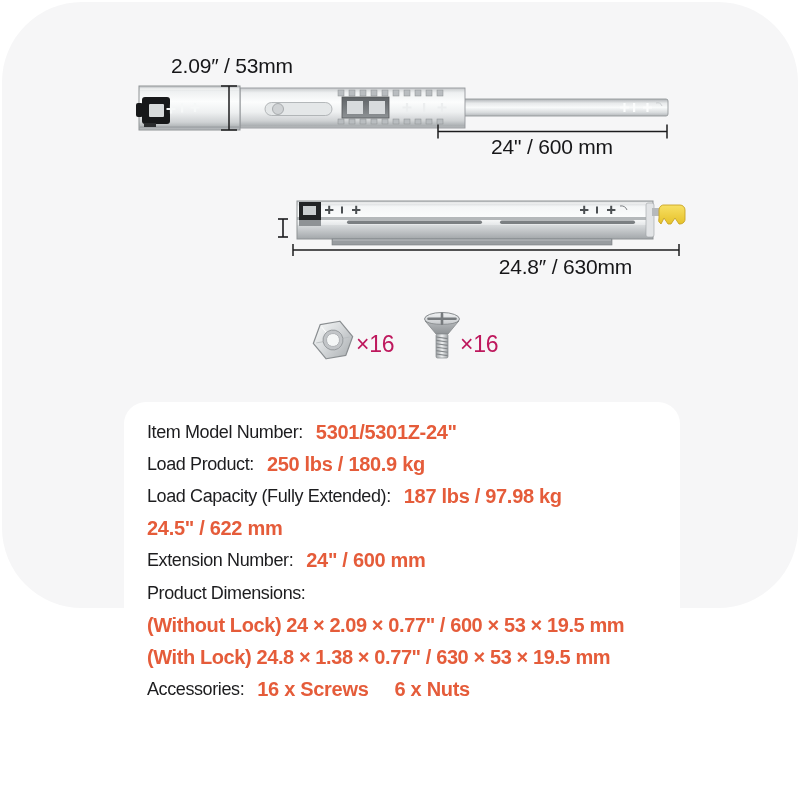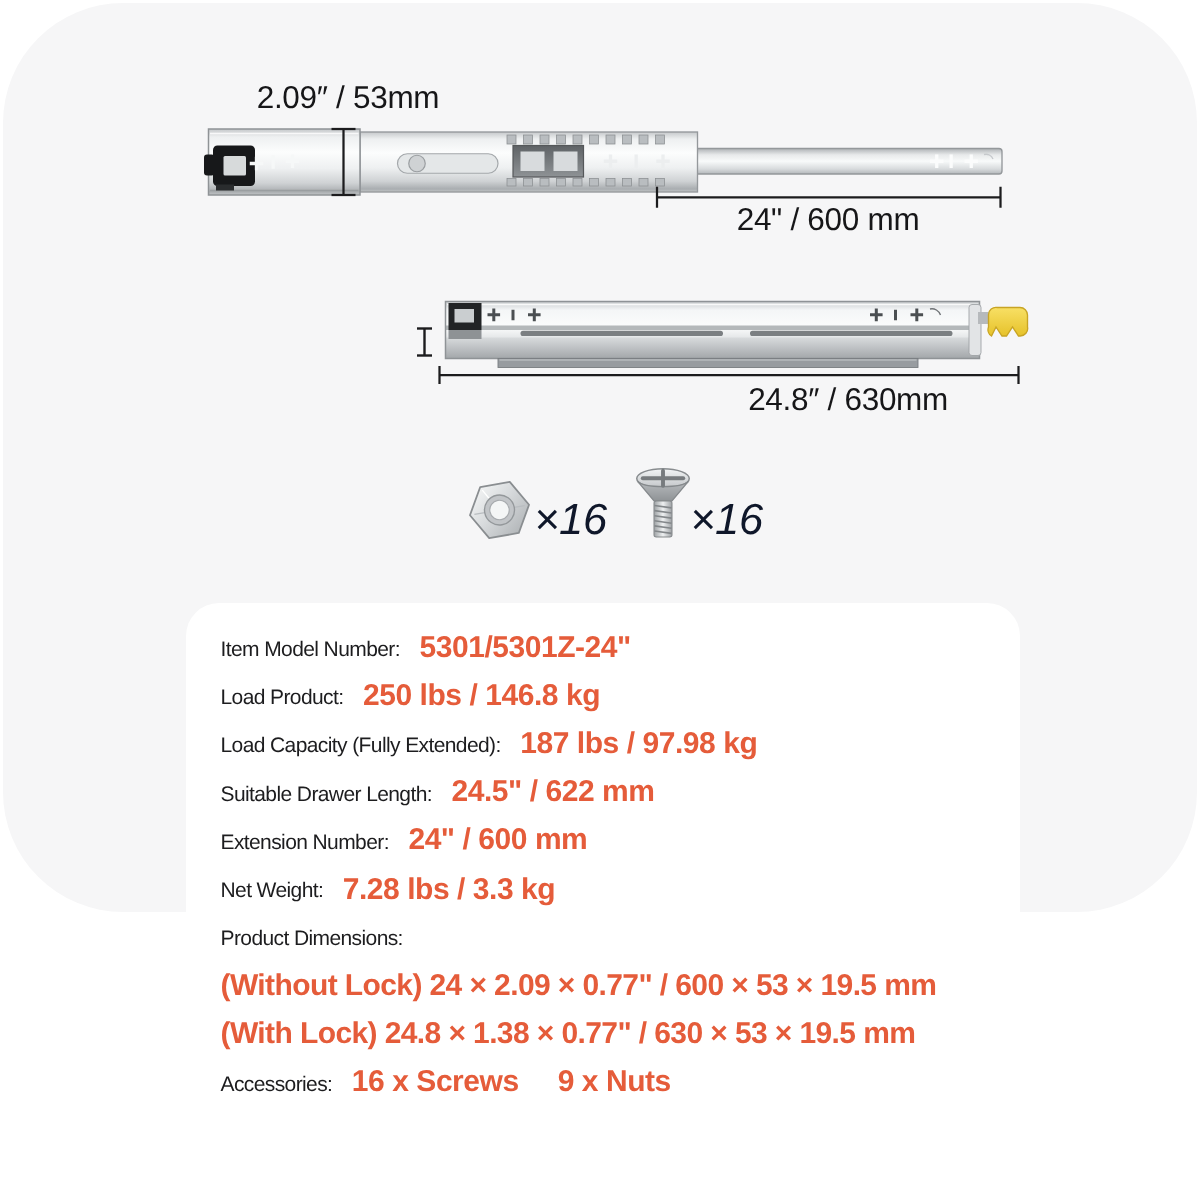--- a/index.html
+++ b/index.html
@@ -17,43 +17,42 @@
   .dim-label{
     position:absolute;color:#161618;font-size:21px;letter-spacing:-0.2px;
     white-space:nowrap;
   }
   .lbl-width{left:140px;top:52px;width:180px;text-align:center;}
   .lbl-ext{left:430px;top:133px;width:240px;text-align:center;}
   .lbl-height{left:98px;top:212px;width:170px;text-align:right;}
   .lbl-length{left:330px;top:253px;width:300px;text-align:right;}
   
   .hw-count{
-    position:absolute;color:#0f172a;font-size:29px;letter-spacing:-0.2px;
+    position:absolute;color:#be185d;font-size:23px;letter-spacing:-0.2px;
     white-space:nowrap;
-    font-style:italic;
   }
   .hw-count-nuts{left:354px;top:329px;}
   .hw-count-screws{left:458px;top:329px;}
   
   .svg-top-slide{position:absolute;left:130px;top:78px;}
   .svg-bottom-slide{position:absolute;left:270px;top:192px;}
   .svg-ibeam{position:absolute;left:272px;top:214px;}
   .svg-nut{position:absolute;left:309px;top:316px;}
   .svg-screw{position:absolute;left:420px;top:308px;}
   
   .spec-card{
     position:absolute;left:122px;top:400px;width:556px;height:346px;
     background:#ffffff;border-radius:22px;box-sizing:border-box;
     padding:14px 16px 0 23px;
   }
   .spec-row{
     height:32.2px;display:flex;align-items:center;gap:13px;white-space:nowrap;
   }
   .spec-label{
-    color:#1d1d1f;font-size:14px;letter-spacing:-0.4px;
+    color:#1d1d1f;font-size:18px;letter-spacing:-0.4px;
   }
   .spec-value{
     color:#e55c3a;font-size:20px;font-weight:700;letter-spacing:-0.3px;
   }
   .spec-value.second{margin-left:13px;}
   .spec-value.full-line{letter-spacing:-0.4px;}
 </style>
 </head>
 <body>
 
@@ -271,48 +270,43 @@
     </svg>
     <span class="hw-count hw-count-screws">×16</span>
 
     <div class="spec-card">
       <div class="spec-row">
         <span class="spec-label">Item Model Number:</span>
         <span class="spec-value">5301/5301Z-24"</span>
       </div>
       <div class="spec-row">
         <span class="spec-label">Load Product:</span>
-        <span class="spec-value">250 lbs / 146.8 kg</span>
+        <span class="spec-value">250 lbs / 180.9 kg</span>
       </div>
       <div class="spec-row">
         <span class="spec-label">Load Capacity (Fully Extended):</span>
         <span class="spec-value">187 lbs / 97.98 kg</span>
       </div>
       <div class="spec-row">
-        <span class="spec-label">Suitable Drawer Length:</span>
         <span class="spec-value">24.5" / 622 mm</span>
       </div>
       <div class="spec-row">
         <span class="spec-label">Extension Number:</span>
         <span class="spec-value">24" / 600 mm</span>
       </div>
       <div class="spec-row">
-        <span class="spec-label">Net Weight:</span>
-        <span class="spec-value">7.28 lbs / 3.3 kg</span>
-      </div>
-      <div class="spec-row">
         <span class="spec-label">Product Dimensions:</span>
       </div>
       <div class="spec-row">
         <span class="spec-value full-line">(Without Lock) 24 × 2.09 × 0.77" / 600 × 53 × 19.5 mm</span>
       </div>
       <div class="spec-row">
         <span class="spec-value full-line">(With Lock) 24.8 × 1.38 × 0.77" / 630 × 53 × 19.5 mm</span>
       </div>
       <div class="spec-row">
         <span class="spec-label">Accessories:</span>
         <span class="spec-value">16 x Screws</span>
-        <span class="spec-value second">9 x Nuts</span>
+        <span class="spec-value second">6 x Nuts</span>
       </div>
     </div>
 
   </div>
 </div>
 
 </body></html>

